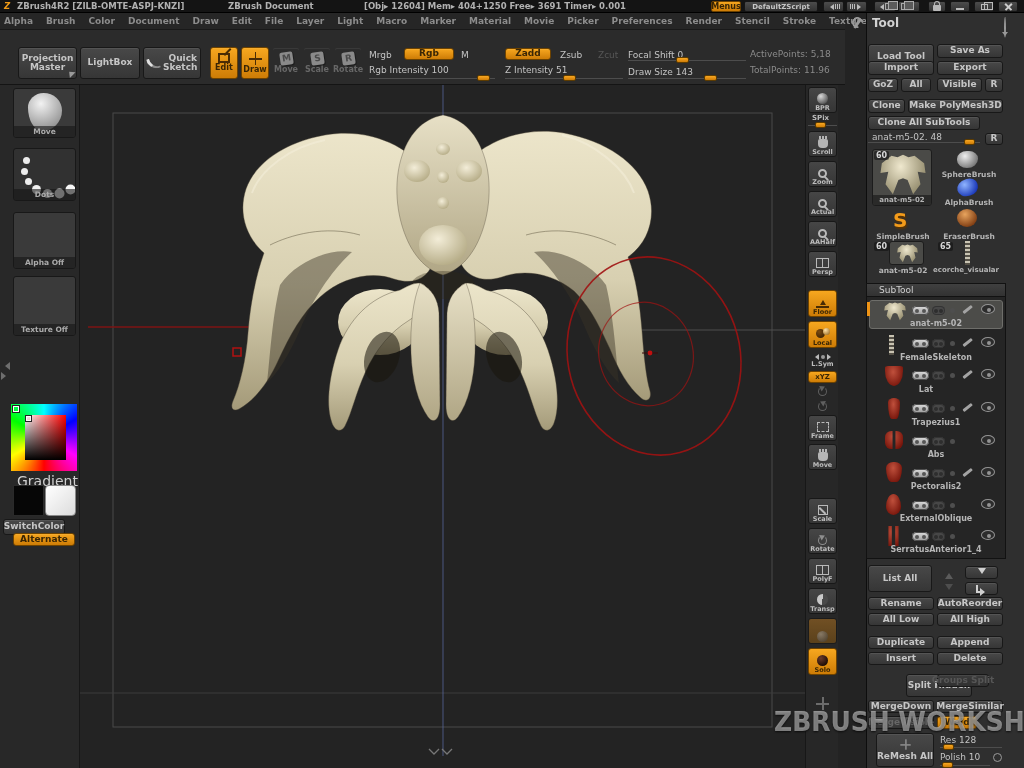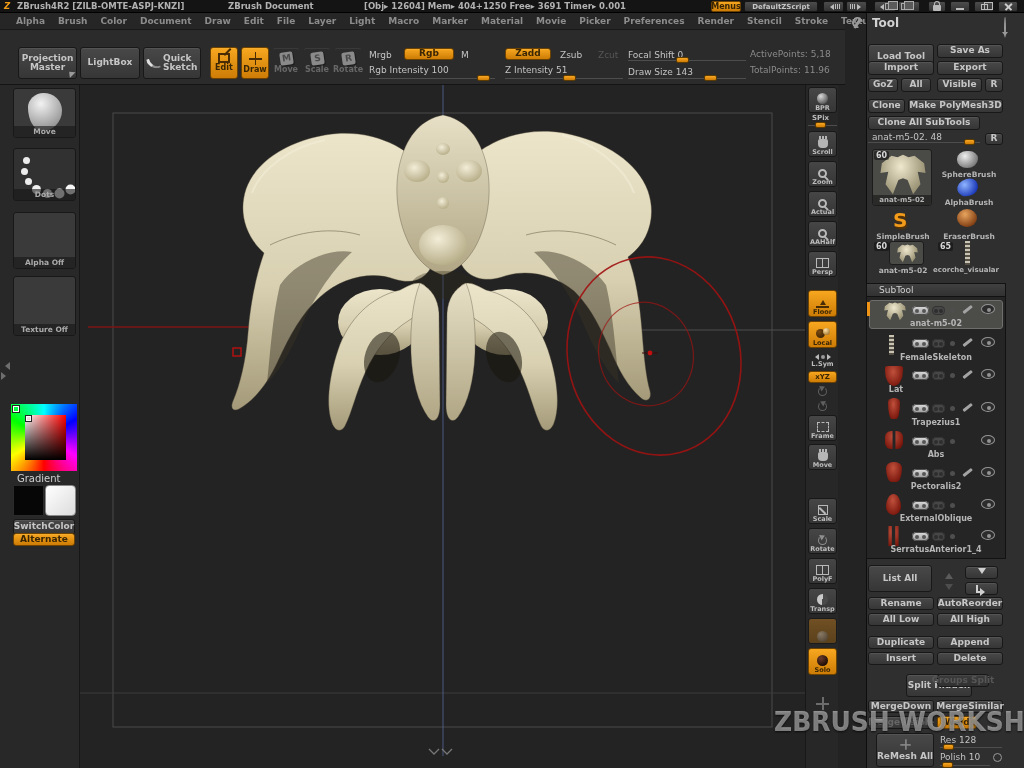--- a/index.html
+++ b/index.html
@@ -27,21 +27,21 @@
 .g-pages::before{content:"";position:absolute;left:2px;top:-3px;width:8px;height:7px;border:1px solid #aaa;background:#5a5a5a}
 .g-lock{width:8px;height:6px;background:#b9b9b9;border-radius:1px;position:relative;margin-top:2px}
 .g-lock::before{content:"";position:absolute;top:-4px;left:1px;width:4px;height:4px;border:1.5px solid #b9b9b9;border-bottom:none;border-radius:3px 3px 0 0}
 .g-min{width:8px;height:2px;background:#bbb;margin-top:5px}
 .g-rest{width:7px;height:6px;border:1px solid #bbb;position:relative}
 .g-rest::before{content:"";position:absolute;left:2px;top:-3px;width:7px;height:6px;border:1px solid #bbb}
 .g-x{position:relative;width:9px;height:9px}
 .g-x::before,.g-x::after{content:"";position:absolute;left:0;top:4px;width:9px;height:1.5px;background:#ccc}
 .g-x::before{transform:rotate(45deg)}.g-x::after{transform:rotate(-45deg)}
 
-#menubar{position:absolute;left:0;top:13px;width:845px;height:17px;background:#262626;display:flex;align-items:center;padding-left:16px;gap:13px;border-bottom:1px solid #191919}
+#menubar{position:absolute;left:0;top:13px;width:845px;height:17px;background:#262626;display:flex;align-items:center;padding-left:4px;gap:13px;border-bottom:1px solid #191919}
 #menubar span{font-size:9px;font-weight:bold;color:#8c8c8c}
 
 #topshelf{position:absolute;left:0;top:30px;width:845px;height:55px;background:#2b2b2b;border-bottom:1px solid #141414}
 .shelfbtn2{flex-direction:column;gap:1px}
 .chip{width:13px;height:13px;background:#b5b5b5;border-radius:2px;color:#3a3a3a;font-size:9px;font-weight:bold;display:flex;align-items:center;justify-content:center;transform:rotate(-8deg);box-shadow:1px 1px 0 #1d1d1d}
 .chip.dim{background:#8a8a8a;color:#4a4a4a}
 .g-edit{width:12px;height:10px;border:2px solid #4a2c04;position:relative}
 .g-edit::after{content:"";position:absolute;right:-4px;top:-4px;width:9px;height:2px;background:#4a2c04;transform:rotate(-45deg)}
 .g-draw{position:relative;width:13px;height:13px}
 .g-draw::before{content:"";position:absolute;left:0;top:6px;width:13px;height:1.8px;background:#4a2c04}
@@ -193,21 +193,21 @@
 
   
   <div id="topshelf">
     <div class="btn" style="left:18px;top:17px;width:59px;height:32px;white-space:normal">
         <span>Projection Master</span>
         <span class="pm-tri"></span>
       </div>
     <div class="btn" style="left:80px;top:17px;width:60px;height:32px">LightBox</div>
     <div class="btn" style="left:143px;top:17px;width:58px;height:32px;gap:3px">
         <span class="g-qs"></span>
-        <span style="width:34px;white-space:normal;text-align:left">Quick Sketch</span>
+        <span style="width:34px;white-space:normal;text-align:right">Quick Sketch</span>
       </div>
     <div class="btn orange shelfbtn2" style="left:210px;top:17px;width:28px;height:32px">
         <span class="g-edit"></span>
         <span style="font-size:8px">Edit</span>
       </div>
     <div class="btn orange shelfbtn2" style="left:241px;top:17px;width:28px;height:32px">
         <span class="g-draw"></span>
         <span style="font-size:8px">Draw</span>
       </div>
     <div class="btn dim shelfbtn2" style="left:272px;top:17px;width:28px;height:32px;background:none;border-color:transparent">
@@ -267,24 +267,24 @@
     </div>
     <div class="lthumb" style="top:191px;height:60px">
       <div class="tcap">Texture Off</div>
     </div>
     <div class="abs" style="left:11px;top:319px;width:66px;height:67px;background:conic-gradient(from 180deg,#f00,#ff0,#0f0,#0ff,#00f,#f0f,#f00)">
       <span class="abs" style="left:2px;top:2px;width:6px;height:6px;border:1px solid #fff;box-shadow:0 0 0 1px #222"></span>
     </div>
     <div class="abs" style="left:25px;top:330px;width:41px;height:45px;background:linear-gradient(to bottom,rgba(0,0,0,0),#000),linear-gradient(to right,#fff,#f00)">
       <span class="abs" style="left:1px;top:1px;width:5px;height:5px;border:1px solid #fff;box-shadow:0 0 0 1px #222"></span>
     </div>
-    <span class="lbl" style="left:17px;top:388px;font-size:10px;color:#cfcfcf">Gradient</span>
+    <span class="lbl" style="left:17px;top:388px;font-size:14px;color:#cfcfcf">Gradient</span>
     <div class="abs" style="left:13px;top:400px;width:31px;height:31px;background:#060606;border:1px solid #2a2a2a"></div>
     <div class="abs" style="left:45px;top:400px;width:31px;height:31px;background:linear-gradient(135deg,#ffffff,#dcdcdc);border-radius:4px;border:1px solid #888"></div>
-    <div class="btn" style="left:13px;top:434px;width:62px;height:16px">SwitchColor</div>
+    <div class="btn" style="left:3px;top:434px;width:62px;height:16px">SwitchColor</div>
     <div class="btn orange" style="left:13px;top:448px;width:62px;height:13px">Alternate</div>
     <div class="splitter" style="top:277px">
       <span style="display:block;width:0;height:0;border:4px solid transparent;border-right:5px solid #6e6e6e"></span>
       <span style="display:block;width:0;height:0;border:4px solid transparent;border-left:5px solid #6e6e6e;margin-top:2px"></span>
     </div>
   </div>
 
   
   <svg class="abs" style="left:80px;top:85px" width="725" height="683" viewBox="0 0 725 683">
     <defs>
@@ -516,21 +516,21 @@
   <span class="eye" style="left:981px;top:337px"></span>
   <span class="strow-name" style="left:866px;top:353px">FemaleSkeleton</span>
 
   
   <div class="m-red abs" style="left:885px;top:366px;width:18px;height:20px;border-radius:20% 20% 60% 60%/10% 10% 90% 90%"></div>
   <span class="cap" style="left:912px;top:371px"></span>
   <span class="cap dim" style="left:932px;top:371px"></span>
   <span class="dotm" style="left:950px;top:373px"></span>
   <span class="pen" style="left:962px;top:368px"></span>
   <span class="eye" style="left:981px;top:369px"></span>
-  <span class="strow-name" style="left:826px;top:385px">Lat</span>
+  <span class="strow-name" style="left:856px;top:385px">Lat</span>
 
   
   <div class="m-red abs" style="left:888px;top:398px;width:12px;height:21px;border-radius:50% 50% 30% 30%/20% 20% 80% 80%"></div>
   <span class="cap" style="left:912px;top:404px"></span>
   <span class="cap dim" style="left:932px;top:404px"></span>
   <span class="dotm" style="left:950px;top:406px"></span>
   <span class="pen" style="left:962px;top:401px"></span>
   <span class="eye" style="left:981px;top:402px"></span>
   <span class="strow-name" style="left:866px;top:418px">Trapezius1</span>
 

